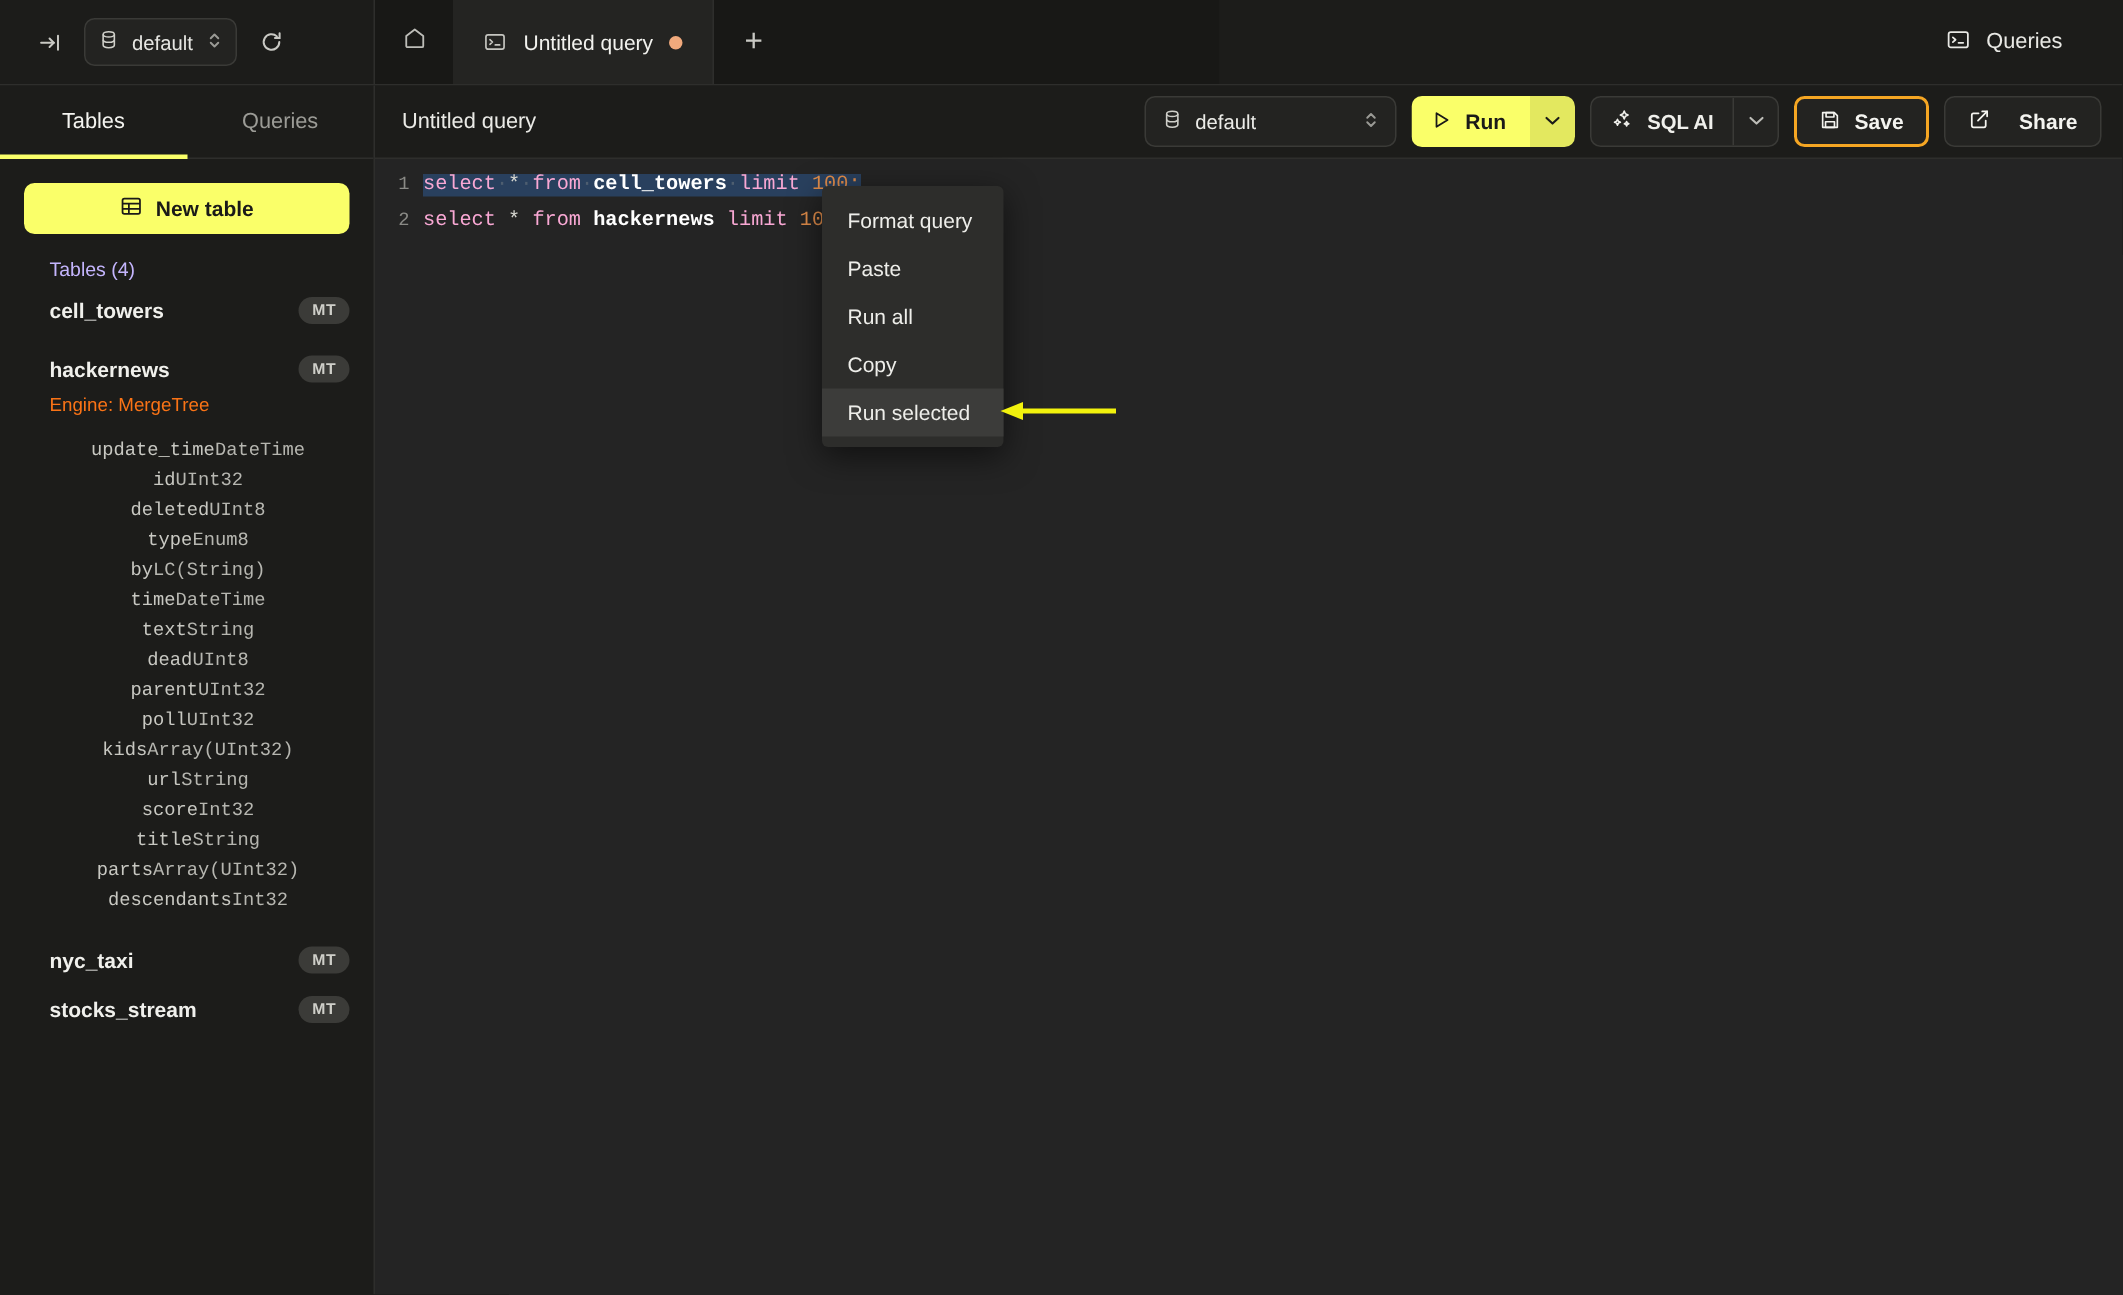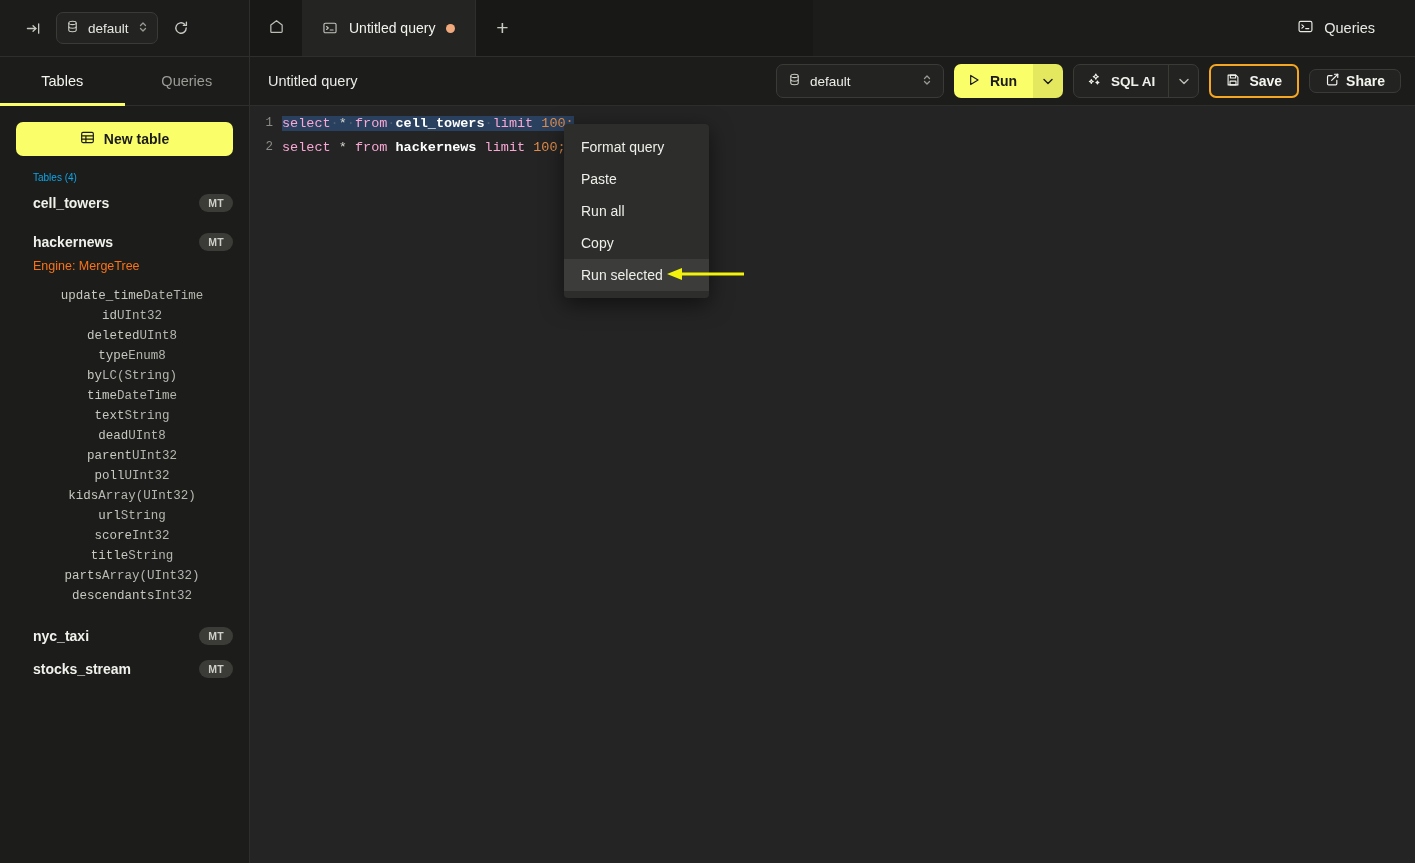--- a/index.html
+++ b/index.html
@@ -106,21 +106,21 @@
     display: flex; align-items: center; gap: 9px; padding: 0 10px;
   }
   .search-box input {
     flex: 1; background: transparent; border: 0; outline: 0;
     color: #e4e4e0; font-size: 13.5px;
     font-family: "Liberation Sans", sans-serif;
   }
   .search-box input::placeholder { color: #7e7e79; }
   .section-label {
     padding: 16px 16px 0 33px;
-    font-size: 10px; color: #0ea5e9;
+    font-size: 13px; color: #c4b5fd;
   }
   .tbl-row {
     display: flex; align-items: center; justify-content: space-between;
     padding: 0 16px 0 33px; height: 31px; margin-top: 4px;
   }
   .tbl-name { font-size: 14px; color: #f0f0ec; font-weight: 600; }
   .badge-mt {
     background: #3b3b38; color: #cfcfc9;
     font-size: 10.5px; font-weight: 600;
     padding: 3px 9px; border-radius: 9px; letter-spacing: .3px;
@@ -182,22 +182,22 @@
     color: #bdbdb8; font-size: 11px; border-left: 1px solid #3a3a37;
   }
   .btn-save {
     display: flex; align-items: center; gap: 9px;
     height: 34px; padding: 0 15px;
     border: 2px solid #f5a623; border-radius: 7px;
     background: #232321; color: #f4f4f0;
     font-size: 14px; font-weight: 600;
   }
   .btn-share {
-    display: flex; align-items: center; gap: 6px;
-    height: 24px; padding: 0 15px;
+    display: flex; align-items: center; gap: 19px;
+    height: 34px; padding: 0 15px;
     border: 1px solid #3a3a37; border-radius: 7px;
     background: #232321; color: #f4f4f0;
     font-size: 14px; font-weight: 600;
   }
 
   
   .editor {
     position: absolute; left: 250px; top: 106px;
     width: 1165px; height: 757px;
     background: #242424;
@@ -213,22 +213,22 @@
   .code { white-space: pre; }
   .code.sel { background: #29405e; }
   .kw { color: #f9a8d4; }
   .star { color: #d6d6d0; }
   .tbl { color: #ffffff; font-weight: 700; }
   .num { color: #e08c4a; }
   .ws { color: #4e5e70; }
 
   
   .ctxmenu {
-    position: absolute; left: 564px; top: 124px;
-    width: 145px; padding: 7px 0;
+    position: absolute; left: 548px; top: 124px;
+    width: 121px; padding: 7px 0;
     background: #2d2d2b;
     border-radius: 4px;
     box-shadow: 0 6px 22px rgba(0,0,0,.55);
     z-index: 50;
   }
   .ctxitem {
     height: 32px; display: flex; align-items: center;
     padding-left: 17px;
     font-size: 14px; color: #eeeeea;
   }

